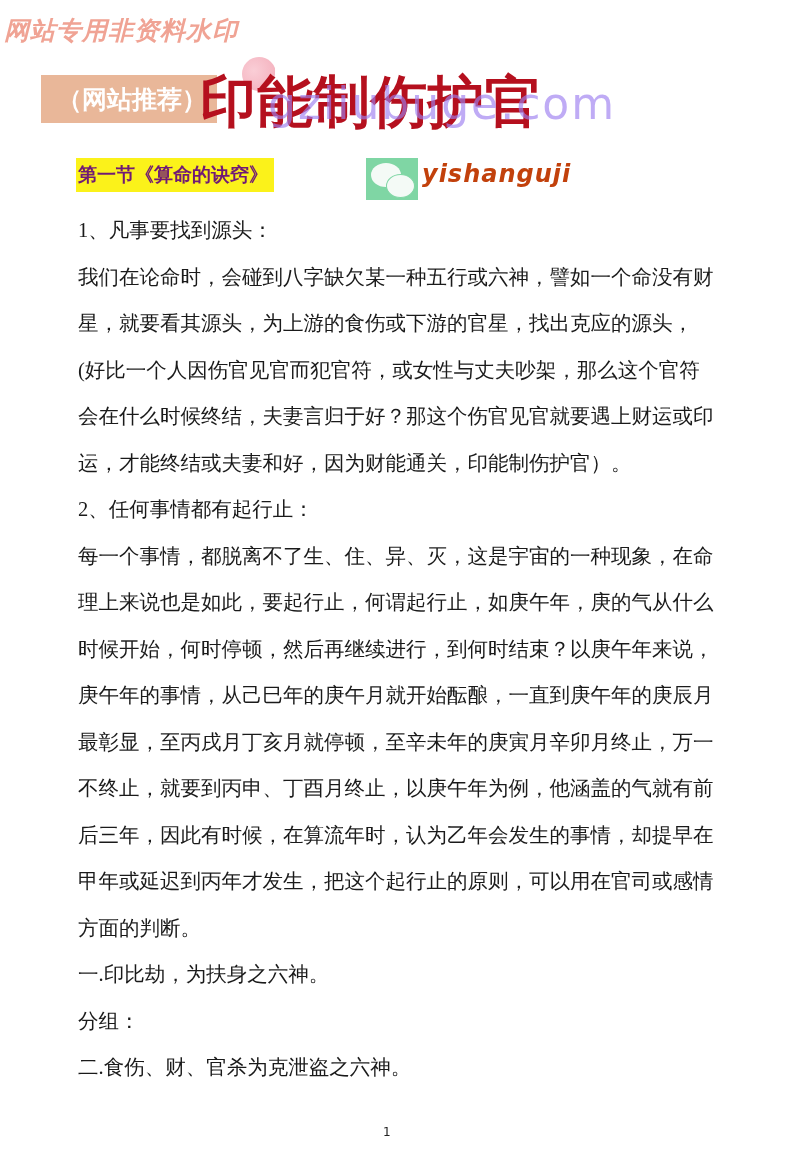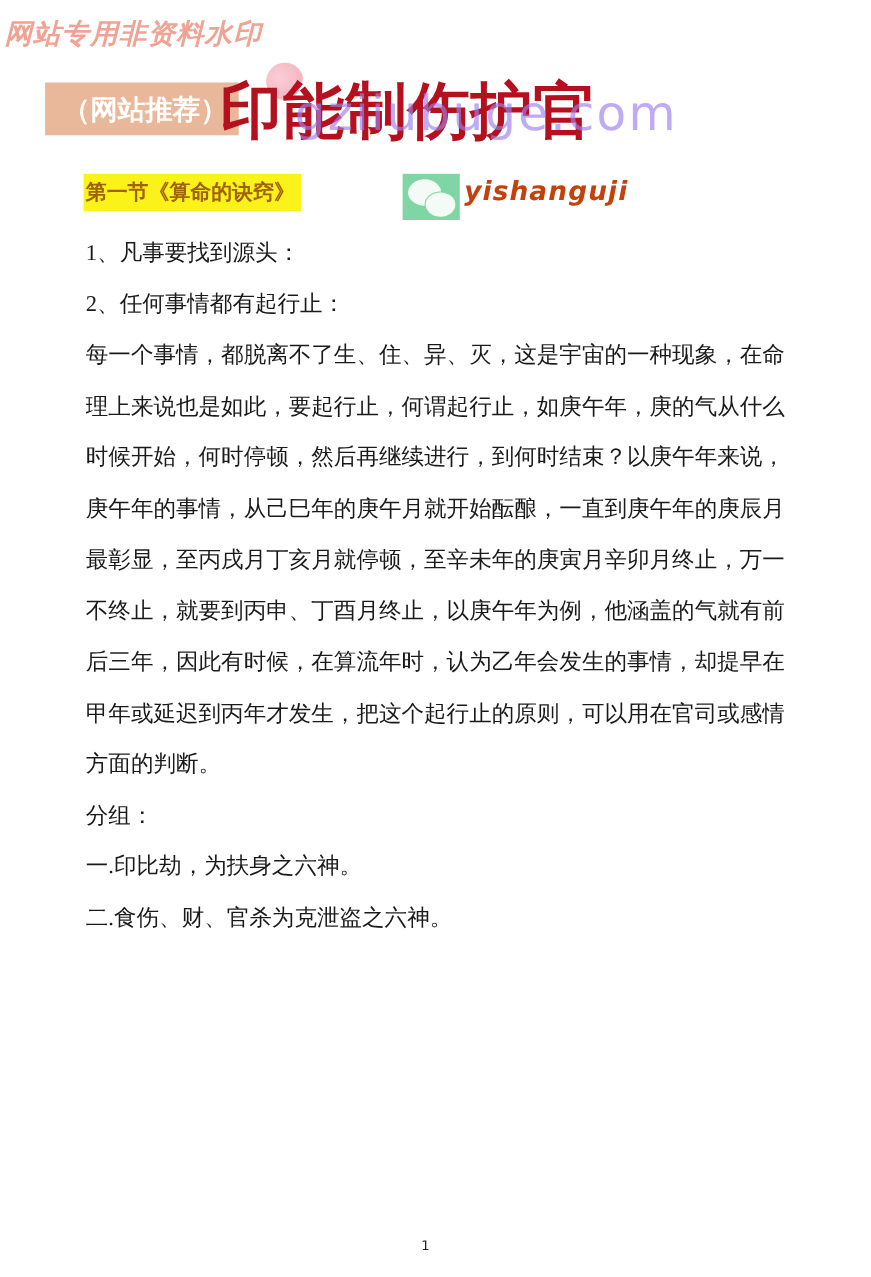--- a/index.html
+++ b/index.html
@@ -28,21 +28,21 @@
     position: absolute; left: 200px; top: 74px; font-size: 56px; font-weight: bold;
     color: #b5101e; letter-spacing: 1px; line-height: 1;
     font-family: "DejaVu Sans", sans-serif;
   }
   .wm-url {
     position: absolute; left: 268px; top: 78px; font-size: 44px; color: #9d7ff0;
     opacity: .65; letter-spacing: 2px; font-family: "DejaVu Sans", sans-serif;
   }
   .section-head {
     position: absolute; left: 76px; top: 158px; height: 34px; background: #fbf21a;
-    font-size: 19px; font-weight: bold; color: #a16207; padding: 4px 6px 0 2px; box-sizing: border-box;
+    font-size: 19px; font-weight: bold; color: #701a75; padding: 4px 6px 0 2px; box-sizing: border-box;
   }
   .wechat {
     position: absolute; left: 366px; top: 158px; width: 52px; height: 42px; background: #7fd6a4;
   }
   .wechat .b1 { position: absolute; left: 5px; top: 5px; width: 30px; height: 24px; border-radius: 50%; background: #f4faf6; }
   .wechat .b2 { position: absolute; left: 20px; top: 16px; width: 27px; height: 22px; border-radius: 50%; background: #f4faf6; border: 1px solid #7fd6a4; }
   .wm-brand {
     position: absolute; left: 422px; top: 160px; font-size: 24px; font-weight: bold; color: #c2410c;
     font-style: italic; letter-spacing: 1px; font-family: "DejaVu Sans", sans-serif;
   }
@@ -66,20 +66,21 @@
 <div class="section-head">第一节《算命的诀窍》</div>
 
 <div class="wechat">
   <div class="b1"></div>
   <div class="b2"></div>
 </div>
 <div class="wm-brand">yishanguji</div>
 
 <div class="body-text">
   <p>1、凡事要找到源头：</p>
+  <p>我们在论命时，会碰到八字缺欠某一种五行或六神，譬如一个命没有财星，就要看其源头，为上游的食伤或下游的官星，找出克应的源头，(好比一个人因伤官见官而犯官符，或女性与丈夫吵架，那么这个官符会在什么时候终结，夫妻言归于好？那这个伤官见官就要遇上财运或印运，才能终结或夫妻和好，因为财能通关，印能制伤护官）。</p>
   <p>2、任何事情都有起行止：</p>
   <p>每一个事情，都脱离不了生、住、异、灭，这是宇宙的一种现象，在命理上来说也是如此，要起行止，何谓起行止，如庚午年，庚的气从什么时候开始，何时停顿，然后再继续进行，到何时结束？以庚午年来说，庚午年的事情，从己巳年的庚午月就开始酝酿，一直到庚午年的庚辰月最彰显，至丙戌月丁亥月就停顿，至辛未年的庚寅月辛卯月终止，万一不终止，就要到丙申、丁酉月终止，以庚午年为例，他涵盖的气就有前后三年，因此有时候，在算流年时，认为乙年会发生的事情，却提早在甲年或延迟到丙年才发生，把这个起行止的原则，可以用在官司或感情方面的判断。</p>
+  <p>一.印比劫，为扶身之六神。</p>
   <p>分组：</p>
-  <p>一.印比劫，为扶身之六神。</p>
   <p>二.食伤、财、官杀为克泄盗之六神。</p>
 </div>
 
 <div class="page-num">1</div>
 
 </body></html>

